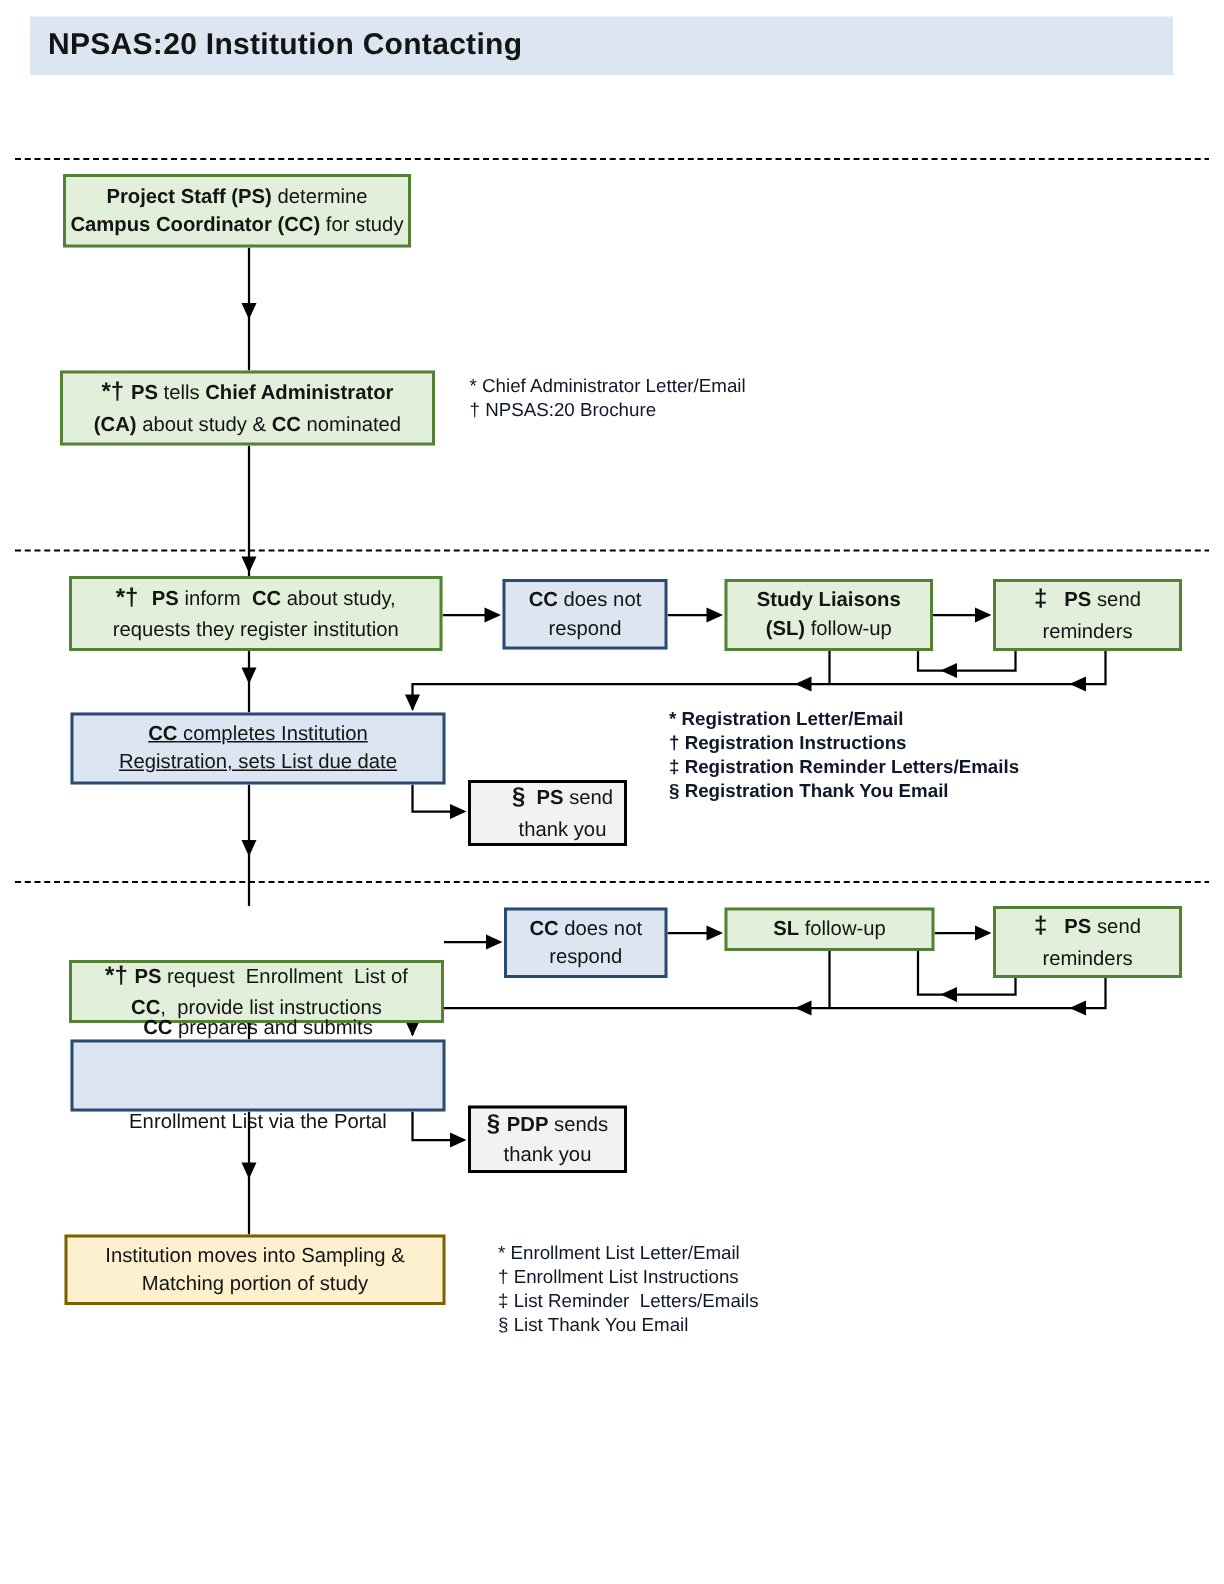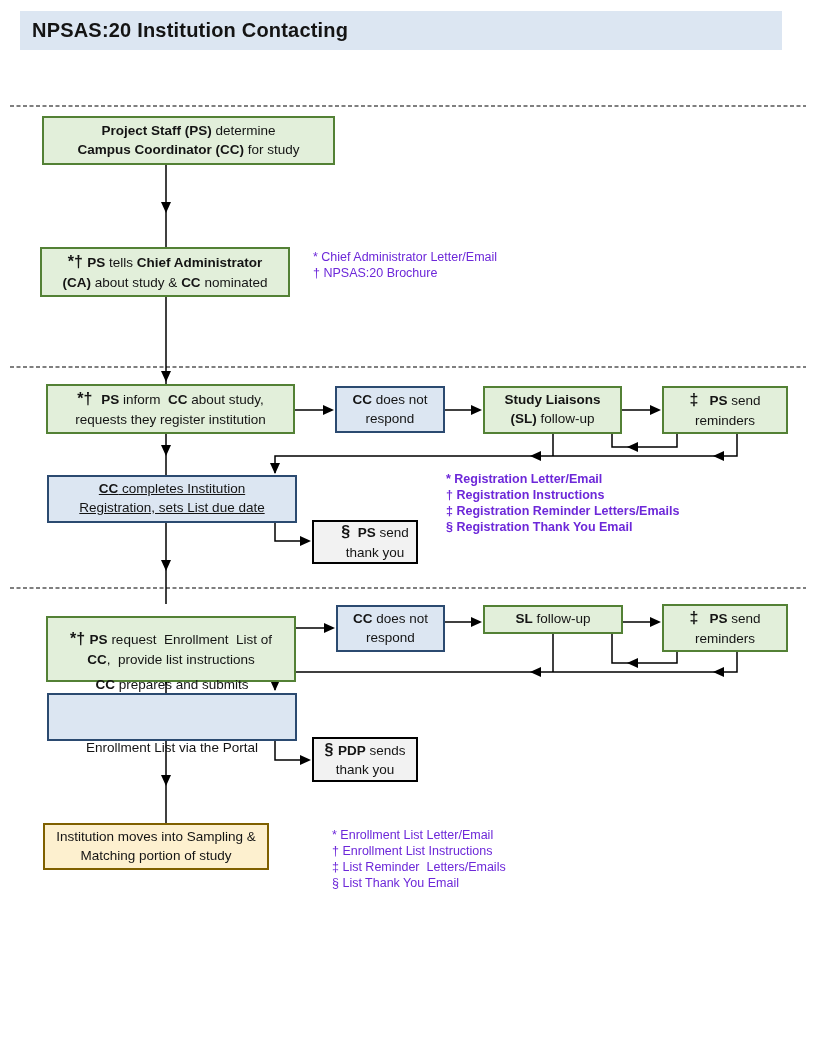--- a/index.html
+++ b/index.html
@@ -19,21 +19,21 @@
     display:flex;flex-direction:column;justify-content:center;align-items:center;
     text-align:center;font-size:13.5px;line-height:1.4;color:#141414;
   }
   .box div{white-space:pre;}
   .green{background:var(--green_fill);border:2px solid var(--green_border);}
   .blue{background:var(--blue_fill);border:2px solid var(--blue_border);}
   .gray{background:var(--gray_fill);border:2px solid var(--gray_border);}
   .yellow{background:var(--yellow_fill);border:2px solid var(--yellow_border);}
   .b{font-weight:bold;}
   .sym{font-weight:bold;font-size:16px;}
-  .fnote{position:absolute;font-size:12.5px;line-height:16px;color:#6d28d9;}
+  .fnote{position:absolute;font-size:12.5px;line-height:16px;color:#0f172a;}
   .fnote div{white-space:pre;}
 </style>
 </head>
 <body>
 
 <div class="canvas">
 
   <div class="titlebar">NPSAS:20 Institution Contacting</div>
 
   <svg class="wires" width="816" height="1056" viewBox="0 0 816 1056">
@@ -83,21 +83,21 @@
       <polygon points="300,755 300,765 311,760"></polygon>
       <polygon points="638,442 638,452 627,447"></polygon>
       <polygon points="724,451 724,461 713,456"></polygon>
       <polygon points="541,451 541,461 530,456"></polygon>
       <polygon points="638,658 638,668 627,663"></polygon>
       <polygon points="724,667 724,677 713,672"></polygon>
       <polygon points="541,667 541,677 530,672"></polygon>
     </g>
   </svg>
 
-  <div class="box green" style="left:42px;top:116px;width:293px;height:49px;">
+  <div class="box green" style="left:42px;top:116px;width:232px;height:49px;">
       <div><span class="b">Project Staff (PS)</span><span> determine</span></div>
       <div><span class="b">Campus Coordinator (CC)</span><span> for study</span></div>
     </div>
 
   <div class="box green" style="left:40px;top:247px;width:250px;height:50px;">
       <div><span class="b sym">*† </span><span class="b">PS</span><span> tells </span><span class="b">Chief Administrator</span></div>
       <div><span class="b">(CA)</span><span> about study &amp; </span><span class="b">CC</span><span> nominated</span></div>
     </div>
 
   <div class="fnote" style="left:313px;top:249px;">
@@ -135,21 +135,21 @@
       <div><span>thank you</span></div>
     </div>
 
   <div class="fnote" style="left:446px;top:471px;font-weight:bold;">
     <div>* Registration Letter/Email</div>
     <div>† Registration Instructions</div>
     <div>‡ Registration Reminder Letters/Emails</div>
     <div>§ Registration Thank You Email</div>
   </div>
 
-  <div class="box green" style="left:46px;top:616px;width:250px;height:66px;">
+  <div class="box green" style="left:46px;top:640px;width:250px;height:42px;">
       <div><span class="b sym">*† </span><span class="b">PS</span><span> request  Enrollment  List of</span></div>
       <div><span class="b">CC</span><span>,  provide list instructions</span></div>
     </div>
 
   <div class="box blue" style="left:336px;top:605px;width:109px;height:47px;">
       <div><span class="b">CC</span><span> does not</span></div>
       <div><span>respond</span></div>
     </div>
 
   <div class="box green" style="left:483px;top:605px;width:140px;height:29px;">
@@ -164,21 +164,21 @@
   <div class="box blue" style="left:47px;top:693px;width:250px;height:48px;gap:44px;">
       <div><span class="b">CC</span><span> prepares and submits</span></div>
       <div><span>Enrollment List via the Portal</span></div>
     </div>
 
   <div class="box gray" style="left:312px;top:737px;width:106px;height:45px;">
       <div><span class="b sym">§ </span><span class="b">PDP</span><span> sends</span></div>
       <div><span>thank you</span></div>
     </div>
 
-  <div class="box yellow" style="left:43px;top:823px;width:226px;height:47px;">
+  <div class="box yellow" style="left:43px;top:823px;width:254px;height:47px;">
       <div><span>Institution moves into Sampling &amp;</span></div>
       <div><span>Matching portion of study</span></div>
     </div>
 
   <div class="fnote" style="left:332px;top:827px;">
     <div>* Enrollment List Letter/Email</div>
     <div>† Enrollment List Instructions</div>
     <div>‡ List Reminder  Letters/Emails</div>
     <div>§ List Thank You Email</div>
   </div>

